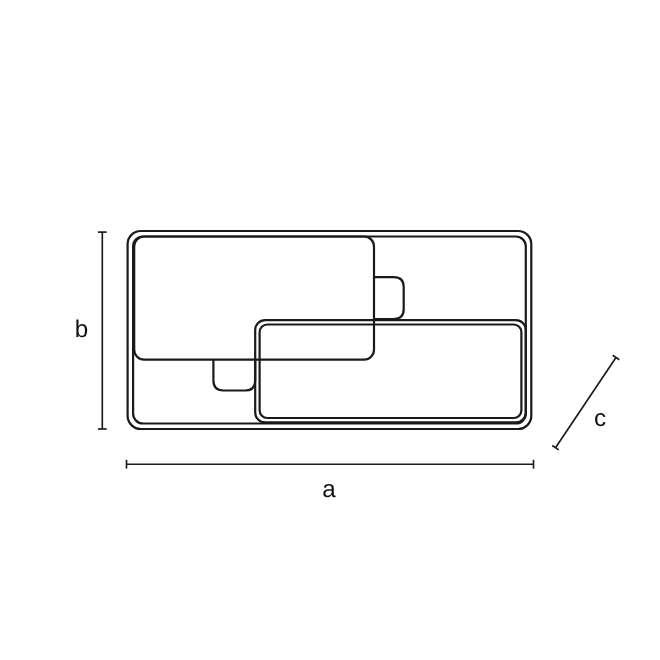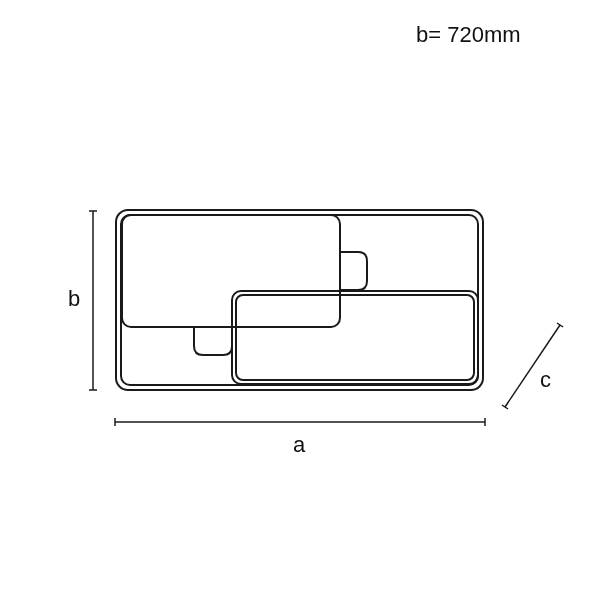--- a/index.html
+++ b/index.html
@@ -6,21 +6,20 @@
     body { width: 600px; height: 600px; position: relative; overflow: hidden; font-family: "Liberation Sans", sans-serif; }
     .specs { position: absolute; left: 416px; top: 18px; }
     .spec-line { font-size: 22px; color: #111; line-height: 34px; height: 34px; white-space: nowrap; }
     svg.drawing { position: absolute; left: 0; top: 0; }
     .dim-label { position: absolute; font-size: 22px; color: #111; }
   </style>
 </head>
 <body>
 
 <div class="specs">
-  <div class="spec-line">b= 720mm</div>
 </div>
 
 <svg class="drawing" width="600" height="600" viewBox="0 0 600 600">
   <g fill="none" stroke="#1a1a1a" stroke-width="2">
 
     <rect x="116" y="210" width="367" height="180" rx="12" ry="12"></rect>
     <rect x="121" y="215" width="357" height="170" rx="9" ry="9"></rect>
 
     <path d="M194 327 L194 346 Q194 355 203 355 L223 355 Q232 355 232 346 L232 327"></path>
 

